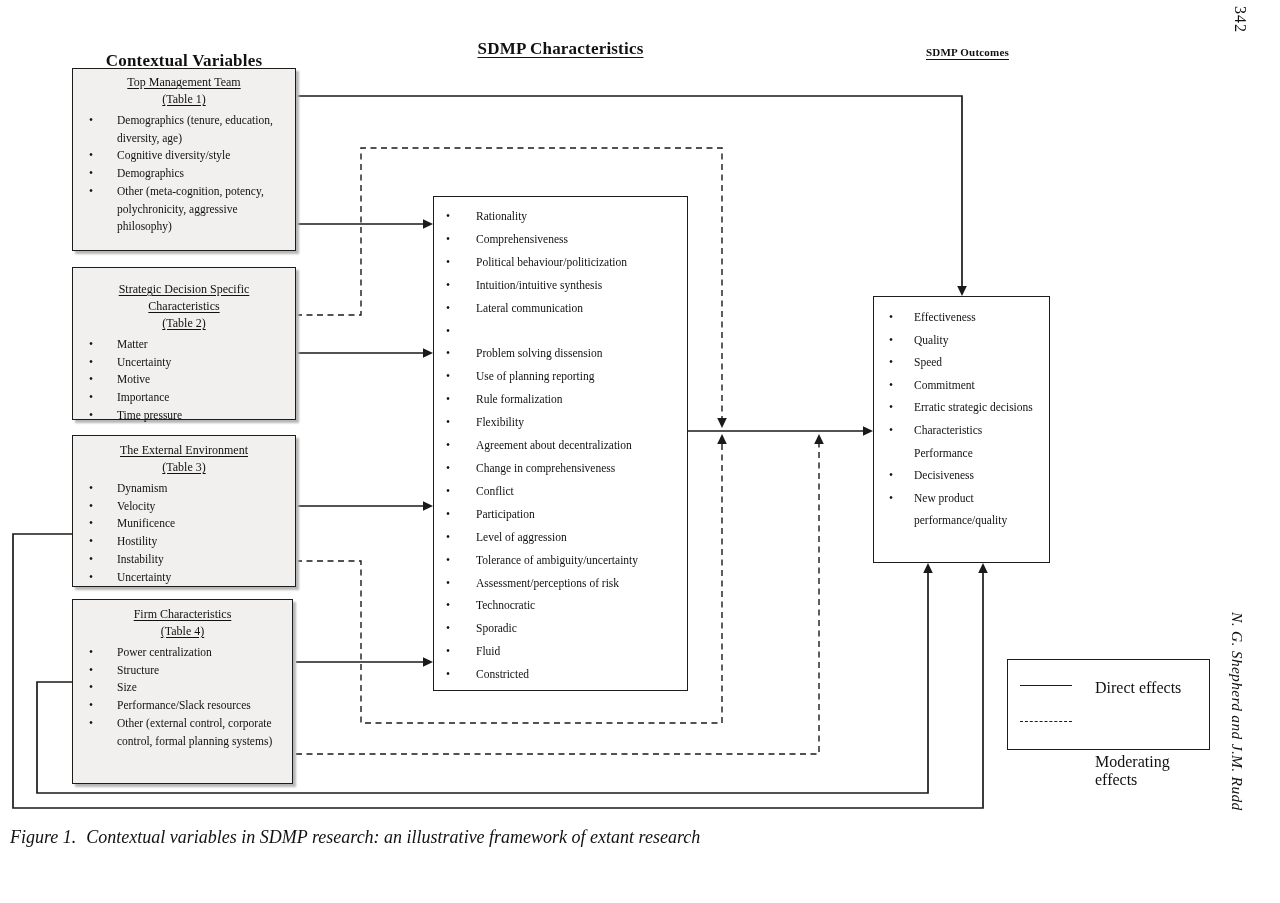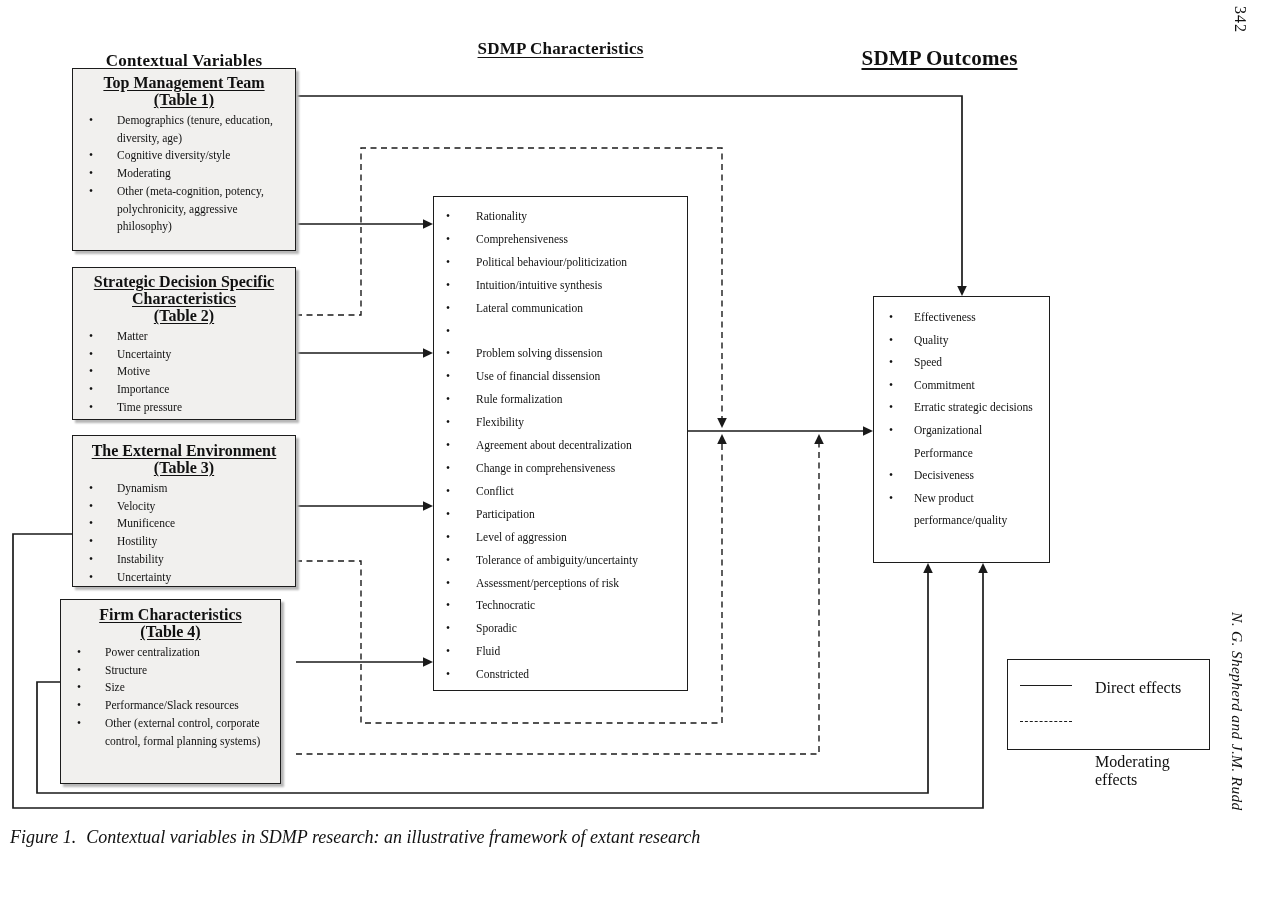--- a/index.html
+++ b/index.html
@@ -3,31 +3,31 @@
 <meta charset="utf-8">
 <style>
   html,body{margin:0;padding:0;background:#ffffff;}
   .canvas{position:relative;width:1280px;height:903px;background:#ffffff;overflow:hidden;
           font-family:"Liberation Serif",serif;color:#111;}
   #connector-layer{position:absolute;left:0;top:0;width:1280px;height:903px;pointer-events:none;}
   .col-header{position:absolute;text-align:center;font-weight:bold;text-decoration:underline;
               text-underline-offset:3px;letter-spacing:.2px;}
   #hdr-left{left:60px;top:51px;width:248px;font-size:17px;}
   #hdr-mid{left:433px;top:39px;width:255px;font-size:17px;}
-  #hdr-right{left:851px;top:46px;width:177px;font-size:21px;}
+  #hdr-right{left:879px;top:46px;width:177px;font-size:11px;}
   .dbox{position:absolute;box-sizing:border-box;border:1.7px solid #1c1c1c;}
   .grey{background:#f1f0ee;box-shadow:3px 3px 2px #b7b7b7;}
   .white{background:#ffffff;}
   #box-tmt{left:72px;top:68px;width:224px;height:183px;padding-top:5px;}
-  #box-sds{left:72px;top:267px;width:224px;height:153px;padding-top:5px;}
+  #box-sds{left:72px;top:267px;width:224px;height:153px;padding-top:13px;}
   #box-env{left:72px;top:435px;width:224px;height:152px;padding-top:6px;}
-  #box-firm{left:60px;top:599px;width:221px;height:185px;padding-top:6px;}
+  #box-firm{left:72px;top:599px;width:221px;height:185px;padding-top:6px;}
   #box-sdmp{left:433px;top:196px;width:255px;height:495px;padding-top:8px;}
   #box-outcomes{left:873px;top:296px;width:177px;height:267px;padding-top:9px;}
-  .box-title{text-align:center;font-weight:bold;font-size:16px;line-height:17px;}
+  .box-title{text-align:center;font-weight:normal;font-size:12px;line-height:17px;}
   .box-title div{text-decoration:underline;text-underline-offset:2px;}
   .bullets{margin-top:4px;font-size:11.5px;}
   .side .brow{line-height:17.7px;padding:0 8px 0 12px;}
   .side .bdot{width:12px;margin-right:20px;}
   #box-sdmp .brow{line-height:22.9px;padding:0 8px;}
   #box-sdmp .bdot{width:12px;margin-right:22px;}
   #box-outcomes .brow{line-height:22.6px;padding:0 10px 0 12px;}
   #box-outcomes .bdot{width:10px;margin-right:18px;}
   .brow{display:flex;align-items:flex-start;}
   .bdot{flex:0 0 auto;text-align:center;}
@@ -90,21 +90,21 @@
         <div class="brow">
           <span class="bdot">•</span>
           <span class="btext">Demographics (tenure, education, diversity, age)</span>
         </div>
         <div class="brow">
           <span class="bdot">•</span>
           <span class="btext">Cognitive diversity/style</span>
         </div>
         <div class="brow">
           <span class="bdot">•</span>
-          <span class="btext">Moderating</span>
+          <span class="btext">Demographics</span>
         </div>
         <div class="brow">
           <span class="bdot">•</span>
           <span class="btext">Other (meta-cognition, potency, polychronicity, aggressive philosophy)</span>
         </div>
       </div>
   </div>
 
   <div id="box-sds" class="dbox grey side">
     <div class="box-title">
@@ -222,21 +222,21 @@
         </div>
         <div class="brow">
           <span class="bdot">•</span>
         </div>
         <div class="brow">
           <span class="bdot">•</span>
           <span class="btext">Problem solving dissension</span>
         </div>
         <div class="brow">
           <span class="bdot">•</span>
-          <span class="btext">Use of financial dissension</span>
+          <span class="btext">Use of planning reporting</span>
         </div>
         <div class="brow">
           <span class="bdot">•</span>
           <span class="btext">Rule formalization</span>
         </div>
         <div class="brow">
           <span class="bdot">•</span>
           <span class="btext">Flexibility</span>
         </div>
         <div class="brow">
@@ -303,21 +303,21 @@
         <div class="brow">
           <span class="bdot">•</span>
           <span class="btext">Commitment</span>
         </div>
         <div class="brow">
           <span class="bdot">•</span>
           <span class="btext">Erratic strategic decisions</span>
         </div>
         <div class="brow">
           <span class="bdot">•</span>
-          <span class="btext">Organizational Performance</span>
+          <span class="btext">Characteristics Performance</span>
         </div>
         <div class="brow">
           <span class="bdot">•</span>
           <span class="btext">Decisiveness</span>
         </div>
         <div class="brow">
           <span class="bdot">•</span>
           <span class="btext">New product performance/quality</span>
         </div>
       </div>

